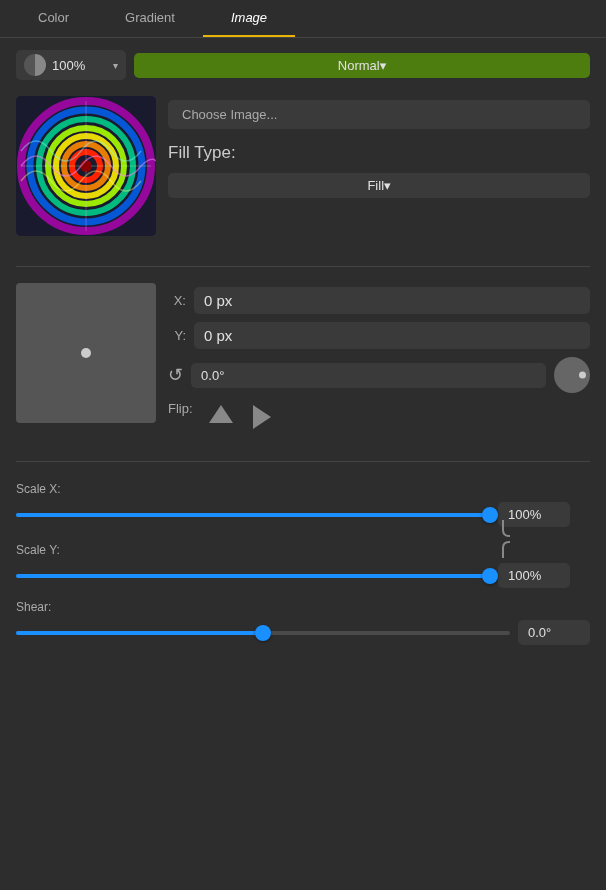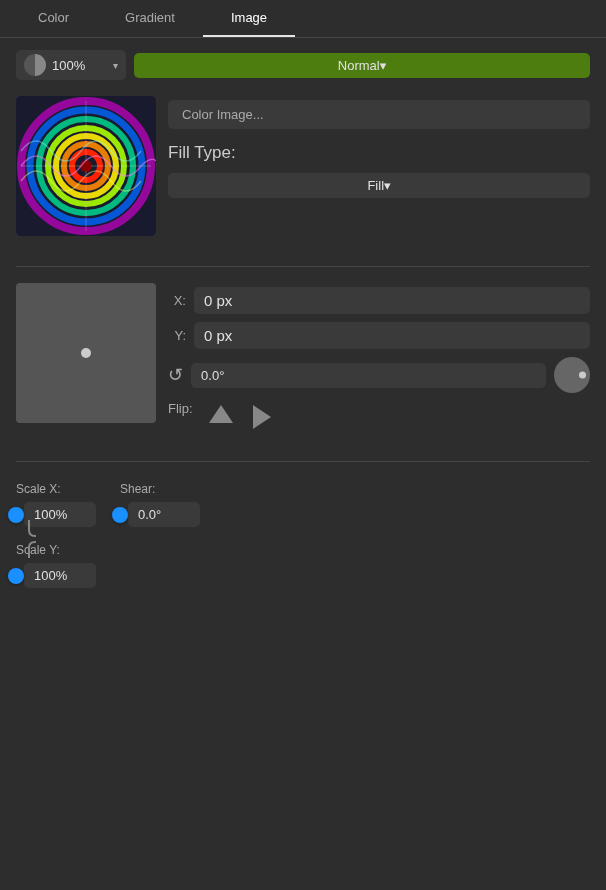--- a/index.html
+++ b/index.html
@@ -22,21 +22,22 @@
     .tab {
       padding: 10px 28px;
       cursor: pointer;
       color: #aaa;
       font-size: 13px;
       border-bottom: 2px solid transparent;
       text-align: center;
     }
     .tab.active {
       color: #fff;
-      border-bottom: 2px solid #e5e5e5;
+      border-bottom: 2px solid #eab308;
+      font-style: italic;
     }
 
     
     .panel {
       padding: 12px 16px;
       display: flex;
       flex-direction: column;
       gap: 6px;
     }
 
@@ -254,20 +255,21 @@
       height: 0;
       border-top: 12px solid transparent;
       border-bottom: 12px solid transparent;
       border-left: 18px solid #888;
     }
 
     
     .sliders-section {
       margin-top: 4px;
       display: flex;
+      flex-direction: column;
       gap: 4px;
     }
     .slider-row-container {
       display: flex;
       flex-direction: column;
       gap: 2px;
       margin-bottom: 8px;
       position: relative;
     }
     .slider-label {
@@ -388,21 +390,21 @@
         <path d="M5,55 Q20,35 35,55 Q50,75 65,55 Q80,35 95,55 Q110,75 125,55" fill="none" stroke="#88ffff" stroke-width="1.5" opacity="0.4"></path>
         <path d="M5,85 Q20,65 35,85 Q50,105 65,85 Q80,65 95,85 Q110,105 125,85" fill="none" stroke="#ffff88" stroke-width="1.5" opacity="0.4"></path>
 
         <line x1="70" y1="5" x2="70" y2="65" stroke="#ffaaff" stroke-width="1" opacity="0.3"></line>
         <line x1="70" y1="75" x2="70" y2="135" stroke="#ffaaff" stroke-width="1" opacity="0.3"></line>
         <line x1="5" y1="70" x2="65" y2="70" stroke="#aaffaa" stroke-width="1" opacity="0.3"></line>
         <line x1="75" y1="70" x2="135" y2="70" stroke="#aaffaa" stroke-width="1" opacity="0.3"></line>
       </svg>
     </div>
     <div class="image-controls">
-      <button class="choose-image-btn">Color Image...</button>
+      <button class="choose-image-btn">Choose Image...</button>
       <div class="fill-type-label">Fill Type:</div>
       <div class="fill-select-group">
         <span>Fill</span>
         <span>▾</span>
       </div>
     </div>
   </div>
 
   <div class="divider"></div>
 

